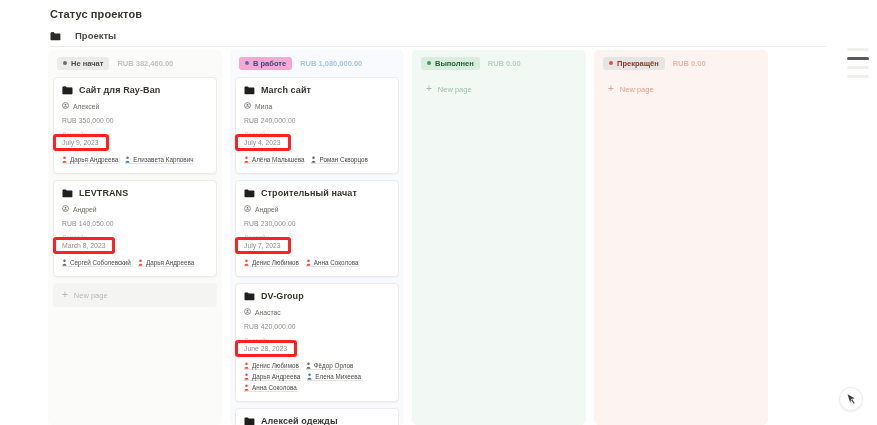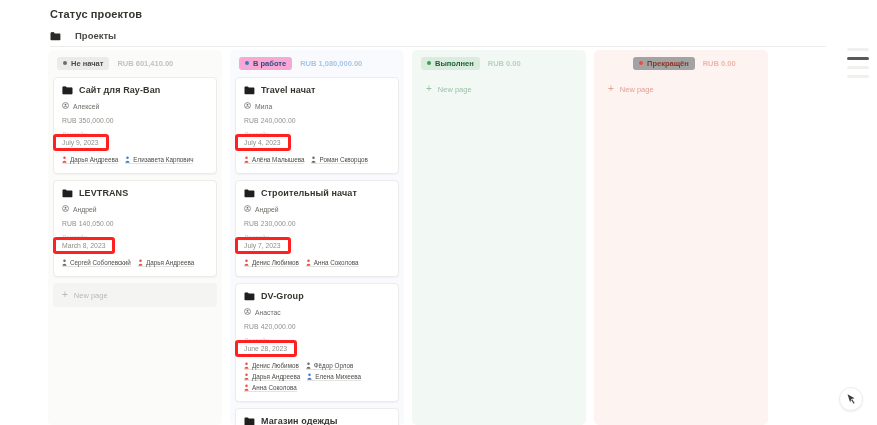--- a/index.html
+++ b/index.html
@@ -57,21 +57,21 @@
     height:13px;padding:0 6px;border-radius:3px;
     font-size:7.5px;font-weight:700;white-space:nowrap;
   }
   .pill .dot{width:4px;height:4px;border-radius:50%;display:inline-block;}
   .pill.p-grey{background:#ebebea;color:#4b4b47;}
   .pill.p-grey .dot{background:#6d6d68;}
   .pill.p-blue{background:#f9a8d4;color:#2a4f80;}
   .pill.p-blue .dot{background:#3b7ac4;}
   .pill.p-green{background:#d9ecdd;color:#22603a;align-items:center;}
   .pill.p-green .dot{background:#3c9e58;}
-  .pill.p-pink{background:#a3a3a3;color:#8e3425;margin-left:30px;}
+  .pill.p-pink{background:#e5e5e5;color:#8e3425;}
   .pill.p-pink .dot{background:#e8503a;}
 
   .col-sum{font-size:7.5px;color:#c2c2c0;font-weight:600;white-space:nowrap;}
   .col-sum.s-blue{color:#a9c6e6;}
   .col-sum.s-green{color:#b4d4bd;}
   .col-sum.s-pink{color:#edb6ab;}
 
   
   .card{
     background:#ffffff;
@@ -175,21 +175,21 @@
   <div class="header-rule"></div>
 
   <div class="board">
 
     <div class="column col-notstarted">
       <div class="col-head">
         <span class="pill p-grey">
           <span class="dot"></span>
           <span>Не начат</span>
         </span>
-        <span class="col-sum">RUB 601,410.00</span>
+        <span class="col-sum">RUB 382,460.00</span>
       </div>
 
       <div class="card">
         <div class="card-title">
           <span class="folder-ico">
             <svg width="11" height="9" viewBox="0 0 11 9">
                 <path d="M0.5 1.2a.7.7 0 0 1 .7-.7h2.6l1 1h4.9a.7.7 0 0 1 .7.7v5.4a.7.7 0 0 1-.7.7H1.2a.7.7 0 0 1-.7-.7z" fill="#23232170"></path>
                 <path d="M0.5 1.2a.7.7 0 0 1 .7-.7h2.6l1 1h4.9a.7.7 0 0 1 .7.7v5.4a.7.7 0 0 1-.7.7H1.2a.7.7 0 0 1-.7-.7z" fill="#1f1f1e"></path>
               </svg>
           </span>
@@ -287,21 +287,21 @@
         <span class="col-sum s-blue">RUB 1,080,000.00</span>
       </div>
 
       <div class="card">
         <div class="card-title">
           <span class="folder-ico">
             <svg width="11" height="9" viewBox="0 0 11 9">
                 <path d="M0.5 1.2a.7.7 0 0 1 .7-.7h2.6l1 1h4.9a.7.7 0 0 1 .7.7v5.4a.7.7 0 0 1-.7.7H1.2a.7.7 0 0 1-.7-.7z" fill="#1f1f1e"></path>
               </svg>
           </span>
-          <span>Travel начат</span>
+          <span>March сайт</span>
         </div>
         <div class="card-row">
           <span class="person-ico">
             <svg width="7" height="7" viewBox="0 0 8 8">
                 <circle cx="4" cy="4" r="3.4" fill="none" stroke="#6b6b66" stroke-width=".8"></circle>
                 <circle cx="4" cy="3" r="1" fill="#6b6b66"></circle>
                 <path d="M2.1 6.3a2 2 0 0 1 3.8 0" fill="none" stroke="#6b6b66" stroke-width=".8"></path>
               </svg>
           </span>
           <span>Мила</span>
@@ -437,21 +437,21 @@
         </div>
       </div>
 
       <div class="card">
         <div class="card-title">
           <span class="folder-ico">
             <svg width="11" height="9" viewBox="0 0 11 9">
                 <path d="M0.5 1.2a.7.7 0 0 1 .7-.7h2.6l1 1h4.9a.7.7 0 0 1 .7.7v5.4a.7.7 0 0 1-.7.7H1.2a.7.7 0 0 1-.7-.7z" fill="#1f1f1e"></path>
               </svg>
           </span>
-          <span>Магазин одежды</span>
+          <span>Алексей одежды</span>
         </div>
       </div>
     </div>
 
     <div class="column col-done">
       <div class="col-head">
         <span class="pill p-green">
           <span class="dot"></span>
           <span>Выполнен</span>
         </span>

